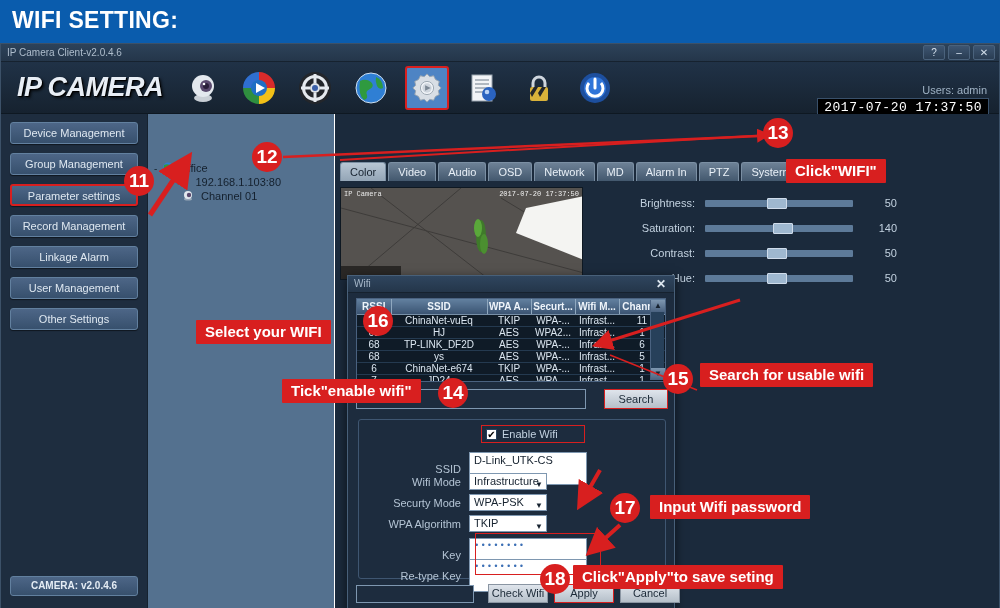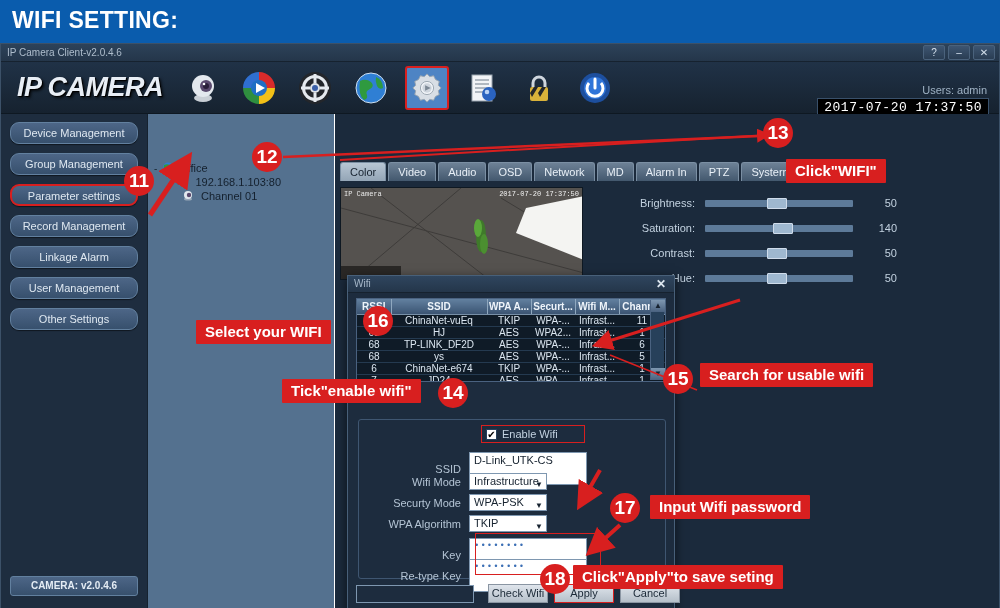--- a/index.html
+++ b/index.html
@@ -80,21 +80,21 @@
 
   
   .sidebar {
     position: absolute; left: 0; top: 70px; width: 146px; height: 494px;
     background: #1e2d3f;
   }
   .side-btn {
     width: 128px; height: 22px; margin: 0 auto 9px auto;
     background: linear-gradient(#4a6party, #41597a); background: linear-gradient(#4d6687, #37506d);
     border: 1px solid #5a7characters; border: 1px solid #62809f;
-    border-radius: 9px;
+    border-radius: 3px;
     color: #dfe8f1; font-size: 11px; text-align: center; line-height: 20px;
     box-shadow: 0 1px 1px rgba(0,0,0,.5);
   }
   .side-btn.first { margin-top: 8px; }
   .side-btn.highlight { border: 2px solid #d81f1f; }
   .version-btn {
     position: absolute; left: 9px; bottom: 12px; width: 128px; height: 20px;
     background: linear-gradient(#4d6687, #37506d);
     border: 1px solid #62809f; border-radius: 3px;
     color: #e4ecf4; font-size: 10px; font-weight: bold; text-align: center; line-height: 18px;
@@ -549,20 +549,24 @@
             </tr>
 
           </tbody>
         </table>
         <div class="tbl-scroll">
           <div class="sb-arrow">▲</div>
           <div class="sb-arrow" style="position:absolute;bottom:0">▼</div>
         </div>
       </div>
 
+      <div class="wifi-search-row">
+        <div class="search-input"></div>
+        <div class="search-btn hl">Search</div>
+      </div>
 
       <div class="wifi-form">
         <div class="enable-row hl">
           <div class="cbox">✔</div>
           <div class="enable-label">Enable Wifi</div>
         </div>
 
         <div class="frow" style="left:0;top:32px">
           <div class="flabel">SSID</div>
           <div class="finput">D-Link_UTK-CS</div>

